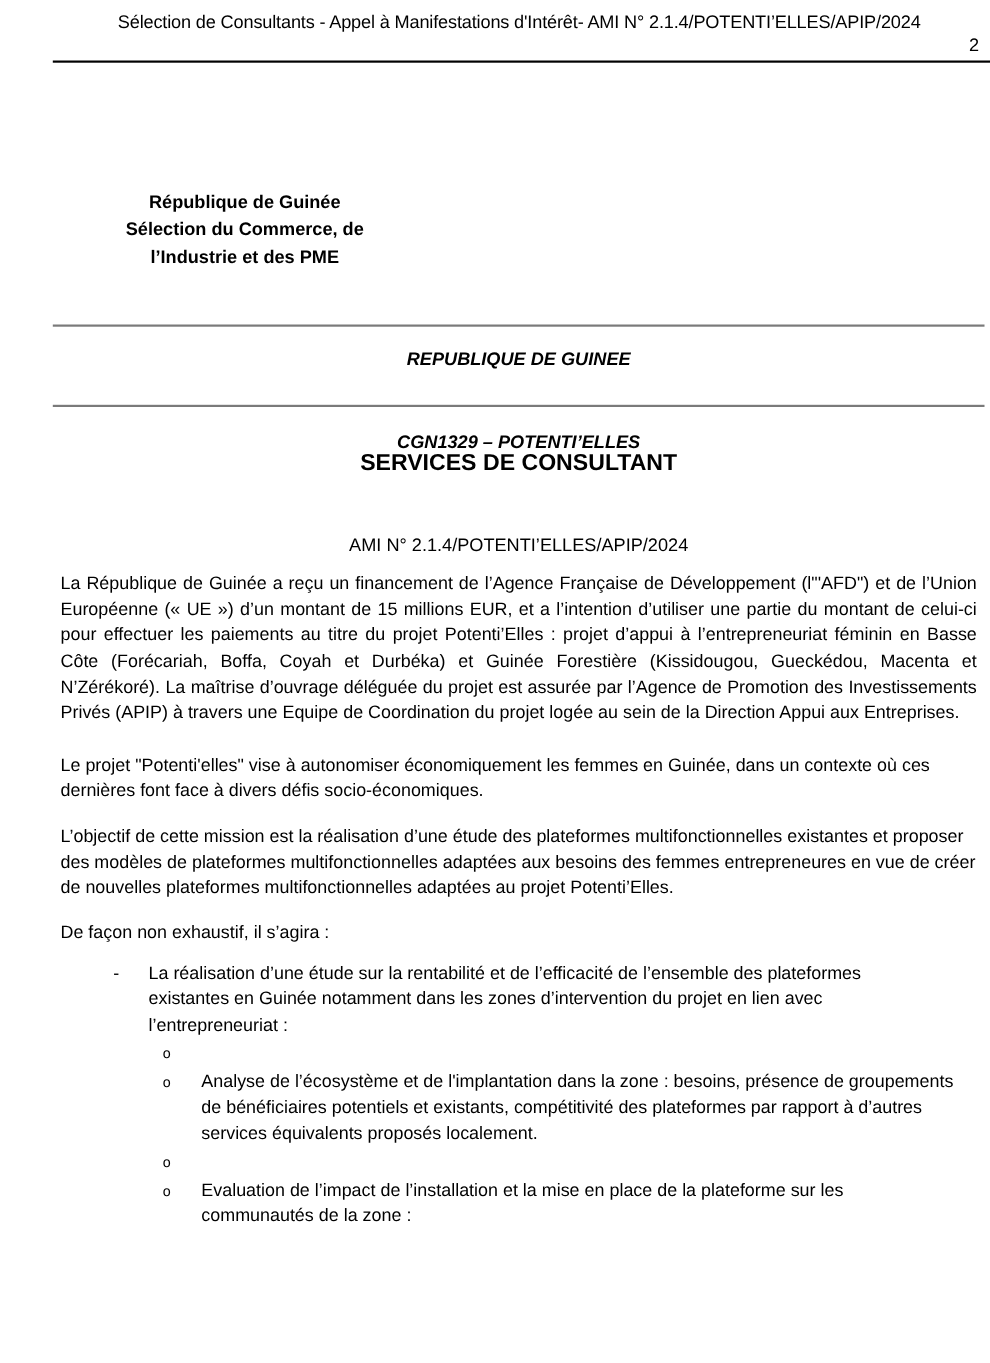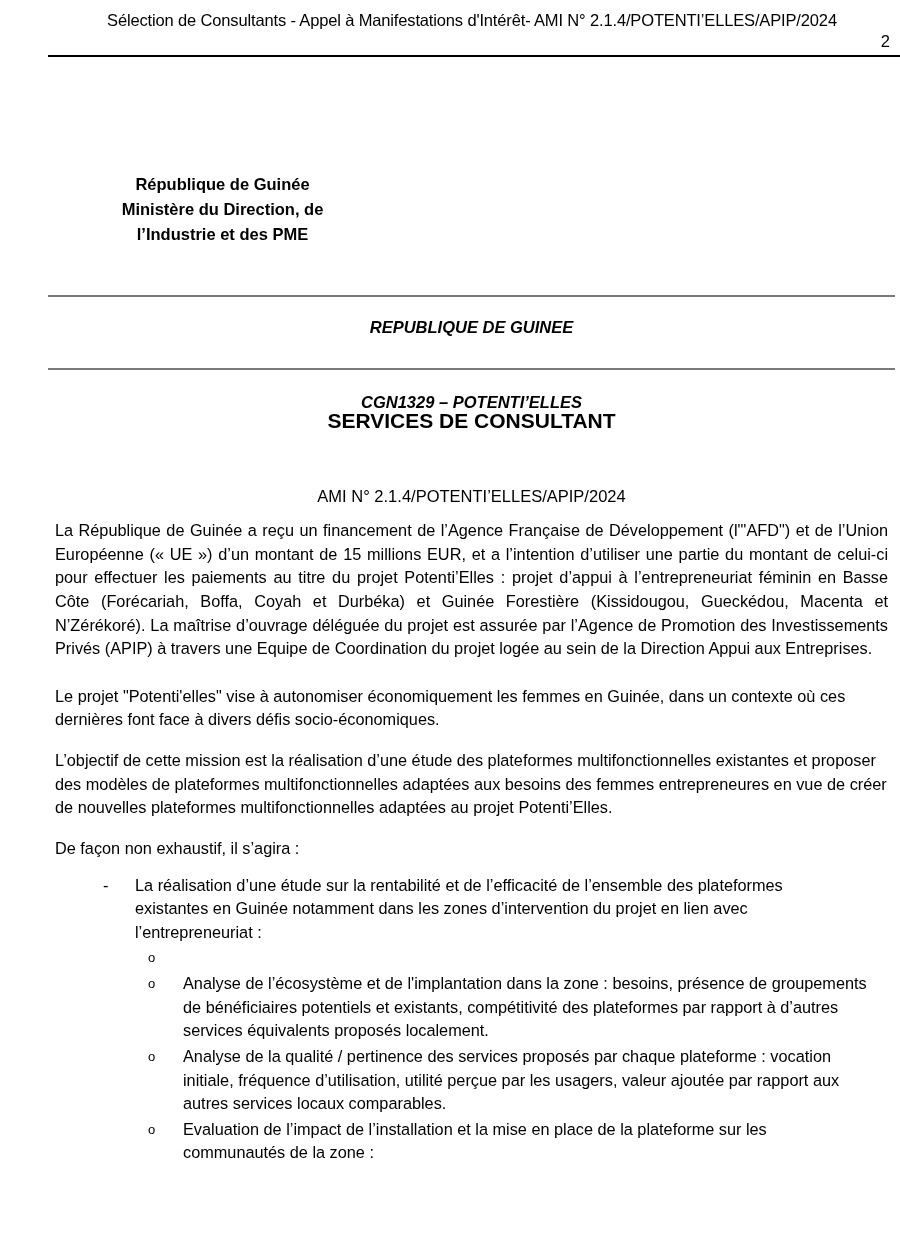--- a/index.html
+++ b/index.html
@@ -173,21 +173,21 @@
 <div class="page">
 
   <div class="running-header">
     <div class="running-header-title">Sélection de Consultants - Appel à Manifestations d'Intérêt- AMI N° 2.1.4/POTENTI’ELLES/APIP/2024</div>
     <div class="running-header-pageno">2</div>
   </div>
   <div class="header-rule"></div>
 
   <div class="letterhead">
     <div>République de Guinée</div>
-    <div>Ministère du Direction, de</div>
+    <div>Sélection du Commerce, de</div>
     <div>l’Industrie et des PME</div>
   </div>
 
   <div class="rule-gray" id="rule-a"></div>
 
   <div class="title-block" id="t-republique">REPUBLIQUE DE GUINEE</div>
 
   <div class="rule-gray" id="rule-b"></div>
 
   <div class="title-block" id="t-cgn">CGN1329 – POTENTI’ELLES</div>
@@ -222,21 +222,20 @@
       <span class="marker">o</span>
     </div>
 
     <div class="lvl2">
       <span class="marker">o</span>
       <span class="content">Analyse de l’écosystème et de l'implantation dans la zone : besoins, présence de groupements de bénéficiaires potentiels et existants, compétitivité des plateformes par rapport à d’autres services équivalents proposés localement.</span>
     </div>
 
     <div class="lvl2">
       <span class="marker">o</span>
-      <span class="content">Analyse de la qualité / pertinence des services proposés par chaque plateforme : vocation initiale, fréquence d’utilisation, utilité perçue par les usagers, valeur ajoutée par rapport aux autres services locaux comparables.</span>
     </div>
 
     <div class="lvl2">
       <span class="marker">o</span>
       <span class="content">Evaluation de l’impact de l’installation et la mise en place de la plateforme sur les communautés de la zone :</span>
     </div>
 
   </div>
 </div>
 

